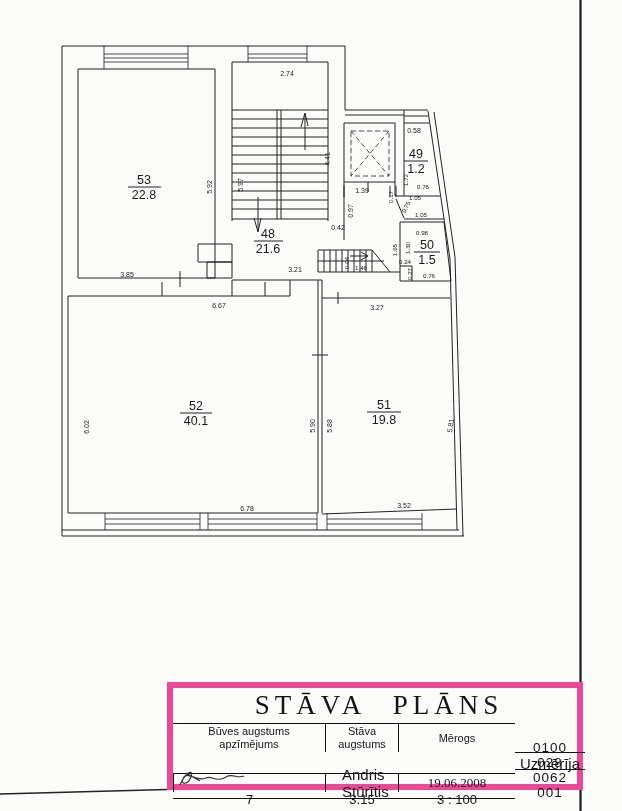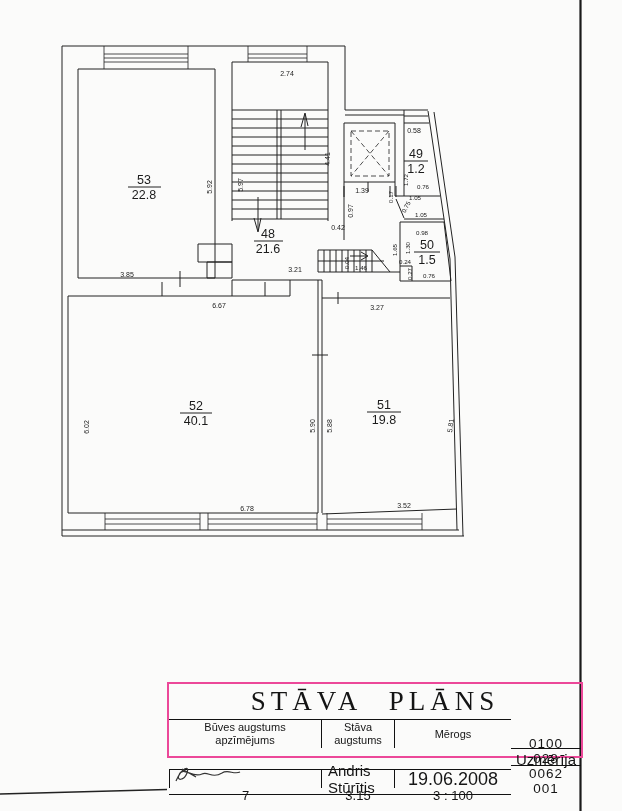--- a/index.html
+++ b/index.html
@@ -6,36 +6,36 @@
   .page{position:relative;width:622px;height:811px;background:#fbfbfa;overflow:hidden;
         font-family:"Liberation Sans",sans-serif;}
   svg.plan{position:absolute;left:0;top:0;}
   svg.plan path, svg.plan line{stroke:#222;stroke-width:1;fill:none;}
   svg.plan path.thin{stroke-width:.8;}
   svg.plan text{font-family:"Liberation Sans",sans-serif;fill:#1b1b1b;text-anchor:middle;}
   text.dim{font-size:7px;}
   text.dim-s{font-size:6.2px;}
   text.rn{font-size:12.5px;}
   
-  .title-block{position:absolute;left:167px;top:682px;width:416px;height:76px;
-       border:2px solid #ec4899;display:grid;box-sizing:border-box;
+  .title-block{position:absolute;left:167px;top:682px;width:416px;height:108px;
+       border:6px solid #ec4899;display:grid;box-sizing:border-box;
        grid-template-columns:152px 73px 117px 70px;
        grid-template-rows:35px 29px 21px 19px;color:#151515;background:transparent;}
   .tb-cell{display:flex;align-items:center;justify-content:center;text-align:center;
        box-sizing:border-box;overflow:visible;}
   .bt{border-top:1px solid #111;}
   .bl{border-left:1px solid #111;}
   .tb-title{grid-column:1/5;font-family:"Liberation Serif",serif;font-size:27px;
        letter-spacing:5px;word-spacing:16px;color:#141414;}
   .th{font-size:11px;line-height:1.18;padding:0 8px;}
   .tv{font-size:13px;margin-top:46px;}
   .tv-cad{letter-spacing:1px;word-spacing:7px;font-size:13.5px;}
   .tf{font-size:15px;}
-  .tf-name{justify-content:flex-start;padding-left:6px;text-align:left;}
-  .tf-date{font-size:18px;}
+  .tf-name{justify-content:flex-start;padding-left:16px;text-align:left;}
+  .tf-date{font-size:13px;font-family:Liberation Serif, serif;}
   .sig-cell{position:relative;}
   .sig-cell svg{position:absolute;left:-8px;top:-15px;overflow:visible;}
   .sig-cell svg path{stroke:#333;stroke-width:1.2;fill:none;}
 </style>
 </head>
 <body>
 
 <div class="page">
 
   <svg class="plan" width="622" height="811" viewBox="0 0 622 811">

